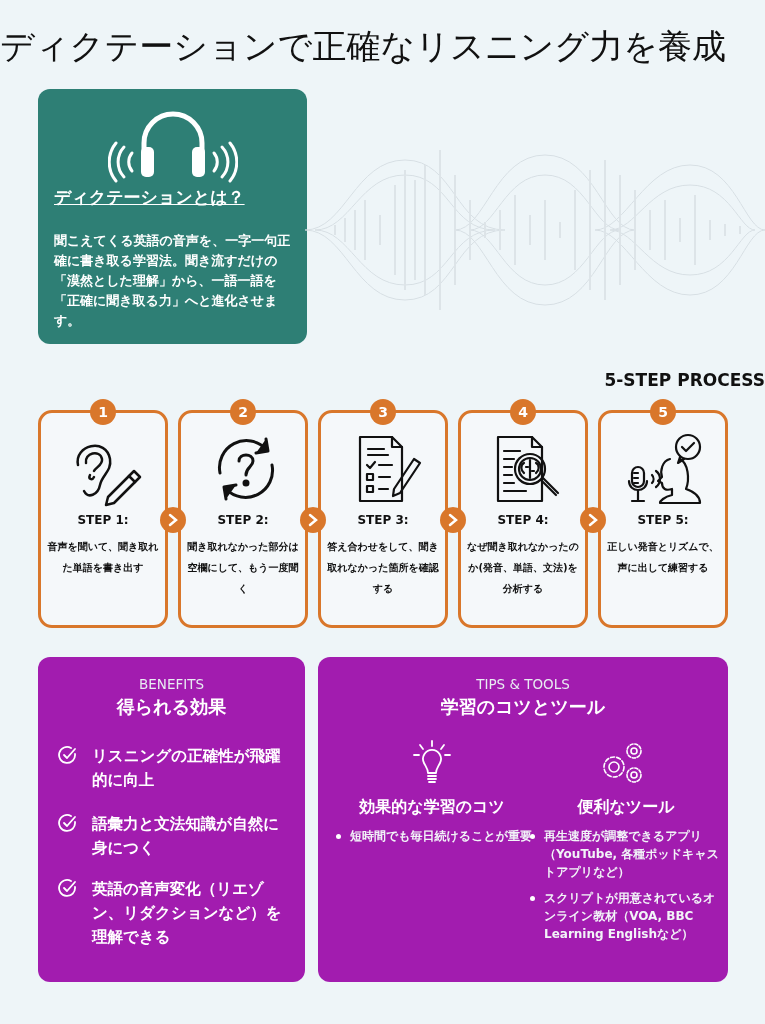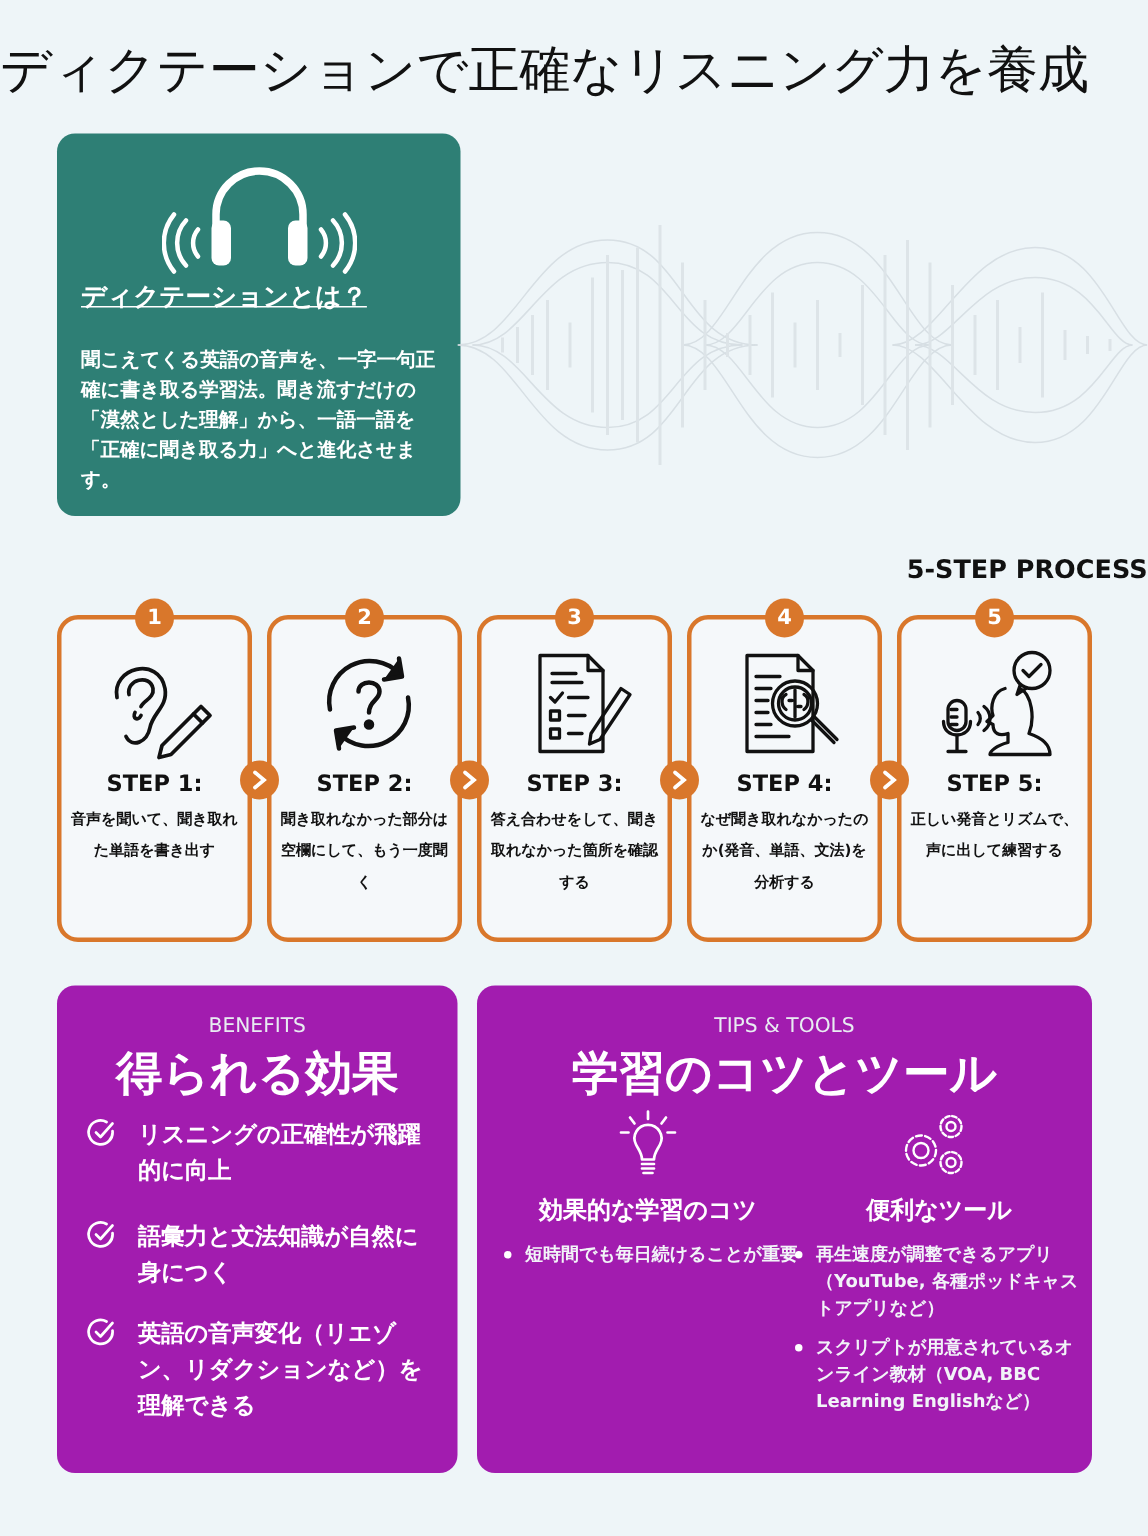--- a/index.html
+++ b/index.html
@@ -43,21 +43,21 @@
   }
   .step-num {
     position: absolute; top: -14px; left: 50%; margin-left: -13px;
     width: 26px; height: 26px; border-radius: 50%;
     background: #d9772b; color: #fff; font-size: 14px; font-weight: bold;
     text-align: center; line-height: 26px;
   }
   .step-icon { position: absolute; left: 25px; top: 16px; width: 80px; height: 80px; }
   .step-label {
     position: absolute; top: 100px; width: 100%; text-align: center;
-    font-size: 15px; font-weight: bold; color: #111;
+    font-size: 12px; font-weight: bold; color: #111;
   }
   .step-text {
     position: absolute; top: 123px; left: 4px; right: 4px; text-align: center;
     font-size: 10px; font-weight: bold; line-height: 21px; color: #111;
   }
   .arrow {
     position: absolute; top: 507px; width: 26px; height: 26px; border-radius: 50%;
     background: #d9772b; color: #fff; z-index: 2;
   }
   .arrow svg { position: absolute; left: 7px; top: 6px; }
@@ -65,21 +65,21 @@
   .panel {
     position: absolute; top: 657px; height: 325px; background: #a21caf;
     border-radius: 12px; color: #fff;
   }
   .panel-eyebrow {
     position: absolute; top: 19px; width: 100%; text-align: center;
     font-size: 13.5px; color: #e8ecf2;
   }
   .panel-title {
     position: absolute; top: 38px; width: 100%; text-align: center;
-    font-size: 31px; font-weight: bold;
+    font-size: 18px; font-weight: bold;
   }
   .benefit {
     position: absolute; left: 20px; width: 230px;
   }
   .benefit .chk { position: absolute; left: 0; top: 1px; width: 20px; height: 20px; }
   .benefit .txt {
     position: absolute; left: 34px; width: 200px; font-size: 15.5px; font-weight: bold;
     line-height: 24px;
   }
   .tips-col { position: absolute; top: 82px; width: 200px; }

